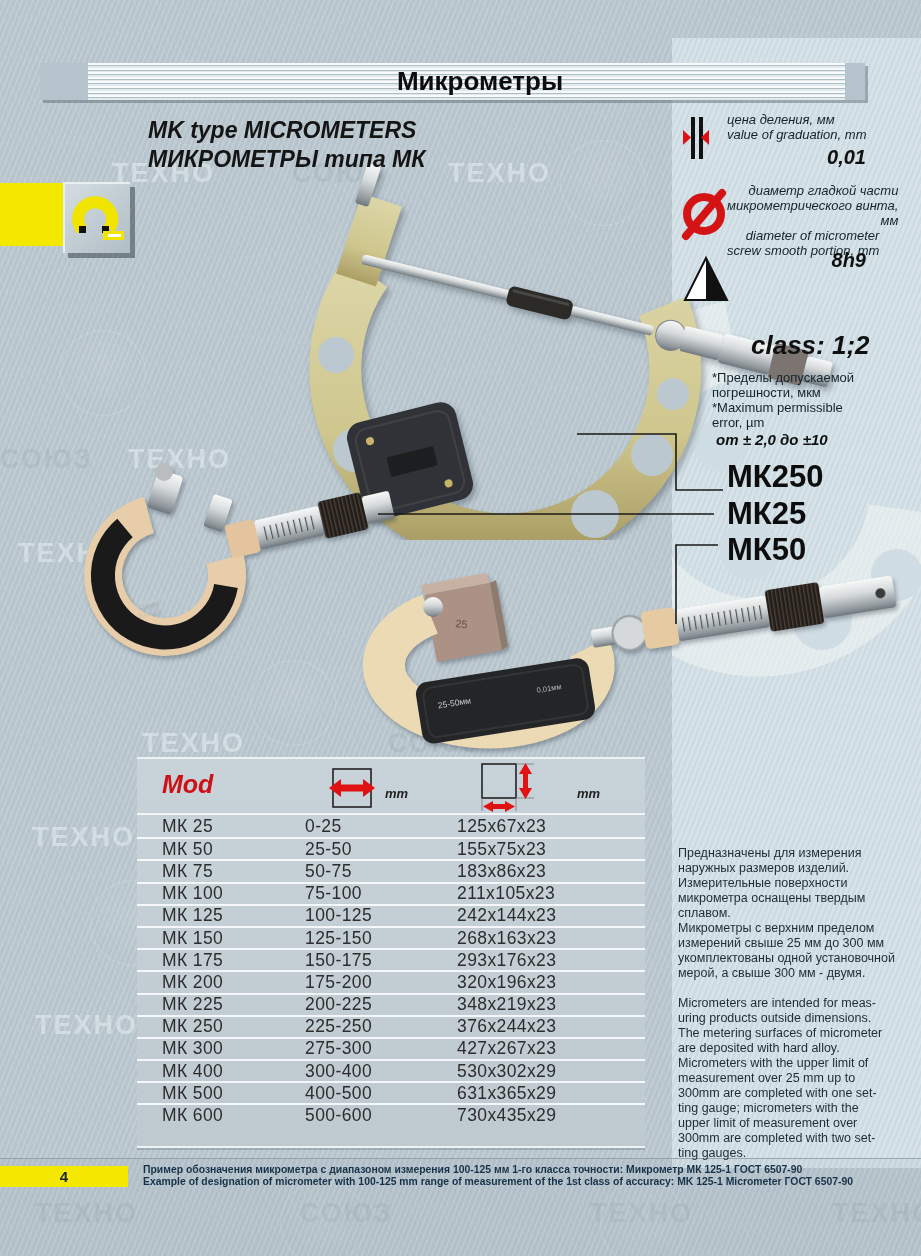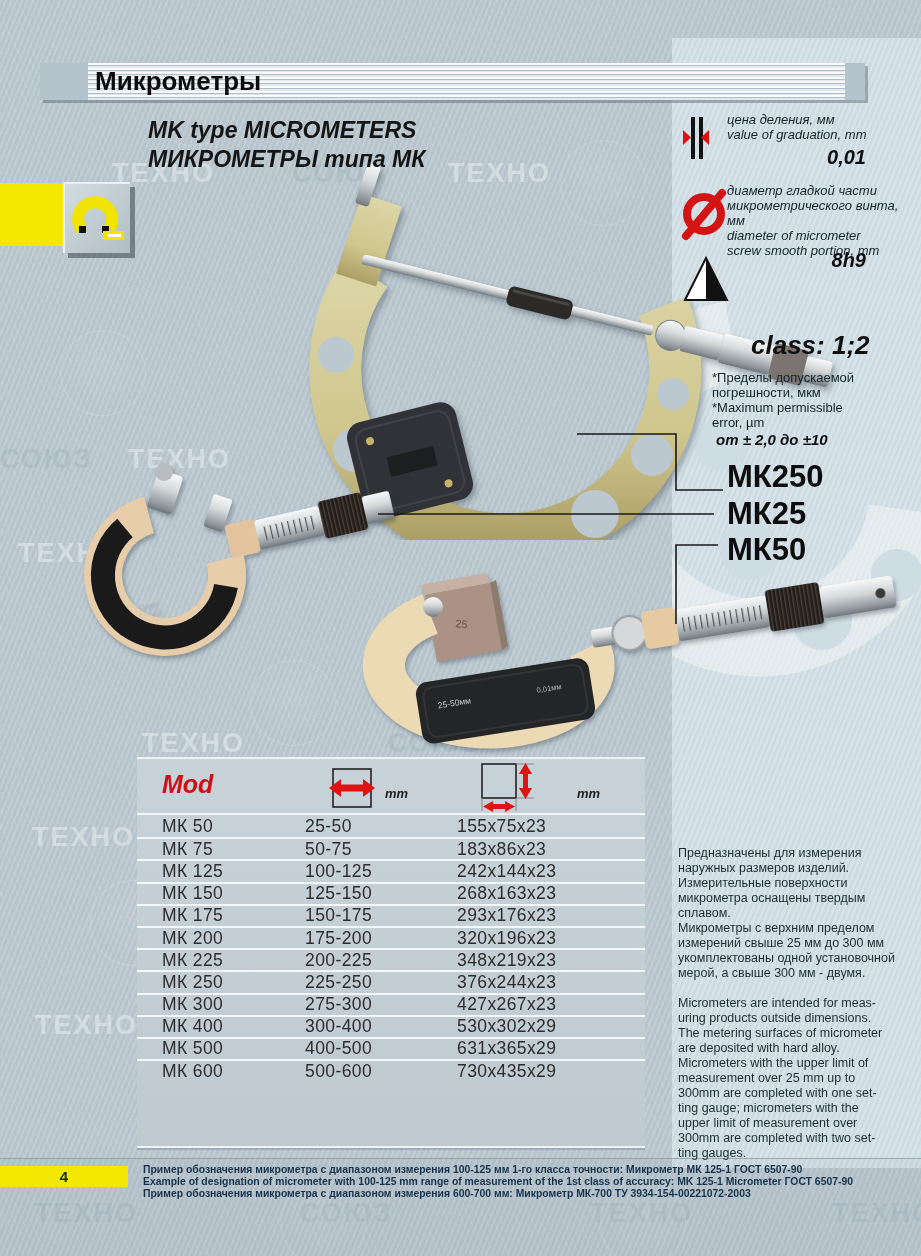--- a/index.html
+++ b/index.html
@@ -19,31 +19,31 @@
     width:84px;height:84px;opacity:.5;pointer-events:none;}
   
   .right-col{left:672px;top:38px;width:249px;height:1130px;background:#cfdde4;
     background-image:repeating-linear-gradient(112deg, rgba(255,255,255,.18) 0 2px, rgba(120,140,152,.05) 3px, rgba(255,255,255,0) 5px);}
   
   .title-bar{left:40px;top:63px;width:825px;height:37px;z-index:7;
     background:repeating-linear-gradient(180deg,#f8fafb 0 2px,#aebec7 2px 3px,#e3eaed 3px 4.6px);
     box-shadow:3px 3px 0 rgba(84,99,109,.45);}
   .title-bar::before{content:"";position:absolute;left:0;top:0;width:48px;height:37px;background:#b5c4cc;}
   .title-bar::after{content:"";position:absolute;right:0;top:0;width:20px;height:37px;background:#b5c4cc;}
-  .title-text{position:absolute;left:0;top:0;width:100%;height:37px;line-height:36px;text-align:left;
+  .title-text{position:absolute;left:0;top:0;width:100%;height:37px;line-height:36px;text-align:center;
     padding-left:55px;box-sizing:border-box;font-size:26px;font-weight:bold;color:#0c0c0c;z-index:2;}
   .heading{left:148px;top:116px;font-size:23px;line-height:29px;font-weight:bold;font-style:italic;color:#151515;z-index:6;}
   
   .yellow-tab{left:0;top:183px;width:63px;height:63px;background:#f4e700;z-index:5;}
   .logo-box{left:63px;top:182px;width:67px;height:71px;z-index:6;
     background:linear-gradient(135deg,#d3dde1,#b1bec5);
     border-top:2px solid #eaf0f2;border-left:2px solid #eaf0f2;box-sizing:border-box;
     box-shadow:5px 5px 0 rgba(58,70,78,.55);}
   
-  .spec-label{font-size:13px;line-height:15px;font-style:italic;color:#13232b;white-space:pre-line;z-index:8;}
+  .spec-label{font-size:13px;line-height:15px;font-style:italic;color:#13232b;white-space:pre-line;z-index:8;text-align:right;}
   .spec-value{font-size:20px;font-weight:bold;font-style:italic;color:#101010;text-align:right;width:166px;left:700px;z-index:8;}
   .class-label{left:751px;top:330px;font-size:26px;font-weight:bold;font-style:italic;color:#101010;z-index:8;}
   .acc-note{left:712px;top:370px;font-size:13px;line-height:15px;color:#13232b;white-space:pre-line;z-index:8;}
   .acc-range{left:716px;top:431px;font-size:15px;font-weight:bold;font-style:italic;color:#101010;z-index:8;}
   .models{left:727px;top:459px;font-size:31px;line-height:36.5px;font-weight:bold;color:#0d0d0d;z-index:8;}
   
   .mtable{left:137px;top:757px;width:508px;height:391px;z-index:6;
     background:linear-gradient(180deg,#c7d2d9,#bec9d0);
     border-top:2px solid #edf2f4;border-bottom:2px solid #edf2f4;box-sizing:border-box;
     box-shadow:0 2px 0 rgba(104,120,131,.35);}
@@ -313,28 +313,38 @@
         <line x1="2" y1="37" x2="2" y2="50" stroke="#888" stroke-width="1"></line>
         <line x1="36" y1="37" x2="36" y2="50" stroke="#888" stroke-width="1"></line>
         <rect x="10" y="43" width="18" height="5" fill="#e01212"></rect>
         <polygon points="3,45.5 13,40 13,51" fill="#e01212"></polygon>
         <polygon points="35,45.5 25,40 25,51" fill="#e01212"></polygon>
       </svg>
       <span class="unit" style="left:440px;top:27px;">mm</span>
     </div>
     <div class="tbody">
         <div class="trow">
+          <span class="tcell c0">МК 25</span>
+          <span class="tcell c1">0-25</span>
+          <span class="tcell c2">125x67x23</span>
+        </div>
+        <div class="trow">
           <span class="tcell c0">МК 50</span>
           <span class="tcell c1">25-50</span>
           <span class="tcell c2">155x75x23</span>
         </div>
         <div class="trow">
           <span class="tcell c0">МК 75</span>
           <span class="tcell c1">50-75</span>
           <span class="tcell c2">183x86x23</span>
+        </div>
+        <div class="trow">
+          <span class="tcell c0">МК 100</span>
+          <span class="tcell c1">75-100</span>
+          <span class="tcell c2">211x105x23</span>
         </div>
         <div class="trow">
           <span class="tcell c0">МК 125</span>
           <span class="tcell c1">100-125</span>
           <span class="tcell c2">242x144x23</span>
         </div>
         <div class="trow">
           <span class="tcell c0">МК 150</span>
           <span class="tcell c1">125-150</span>
           <span class="tcell c2">268x163x23</span>
@@ -401,16 +411,15 @@
 ting gauge; micrometers with the
 upper limit of measurement over
 300mm are completed with two set-
 ting gauges.</div>
 
   <div class="abs footer-band"></div>
   <div class="abs page-num-box">4</div>
   <div class="abs footer-lines">
     <div>Пример обозначения микрометра с диапазоном измерения 100-125 мм 1-го класса точности: Микрометр МК 125-1 ГОСТ 6507-90</div>
     <div>Example of designation of micrometer with 100-125 mm range of measurement of the 1st class of accuracy: MK 125-1 Micrometer  ГОСТ 6507-90</div>
-    <div>Пример обозначения микрометра с диапазоном измерения 600-700 мм: Микрометр МК-700 ТУ 3934-154-00221072-2003</div>
   </div>
 
 </div>
 
 </body></html>

